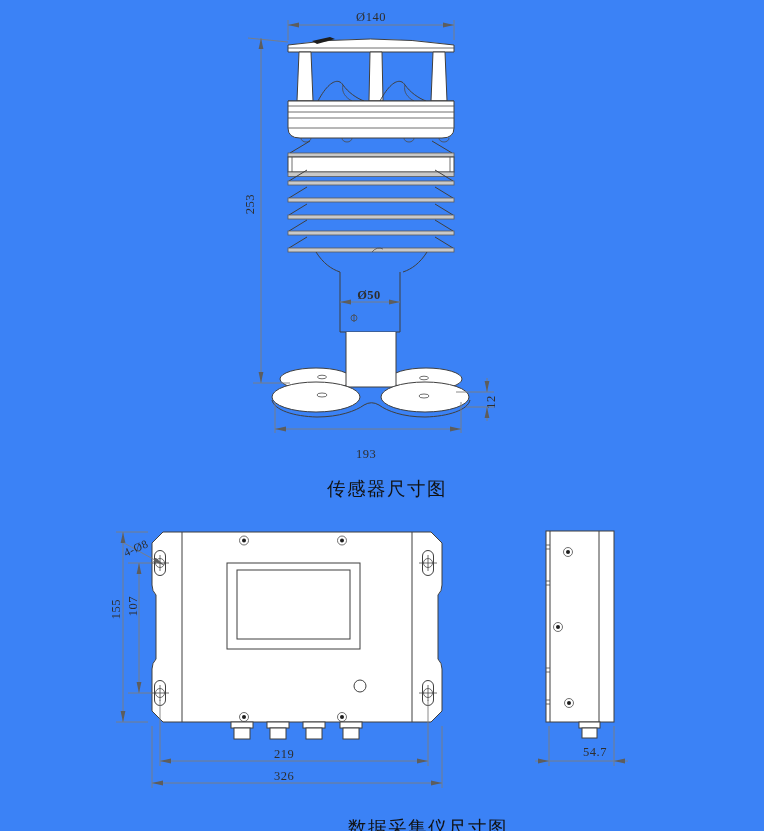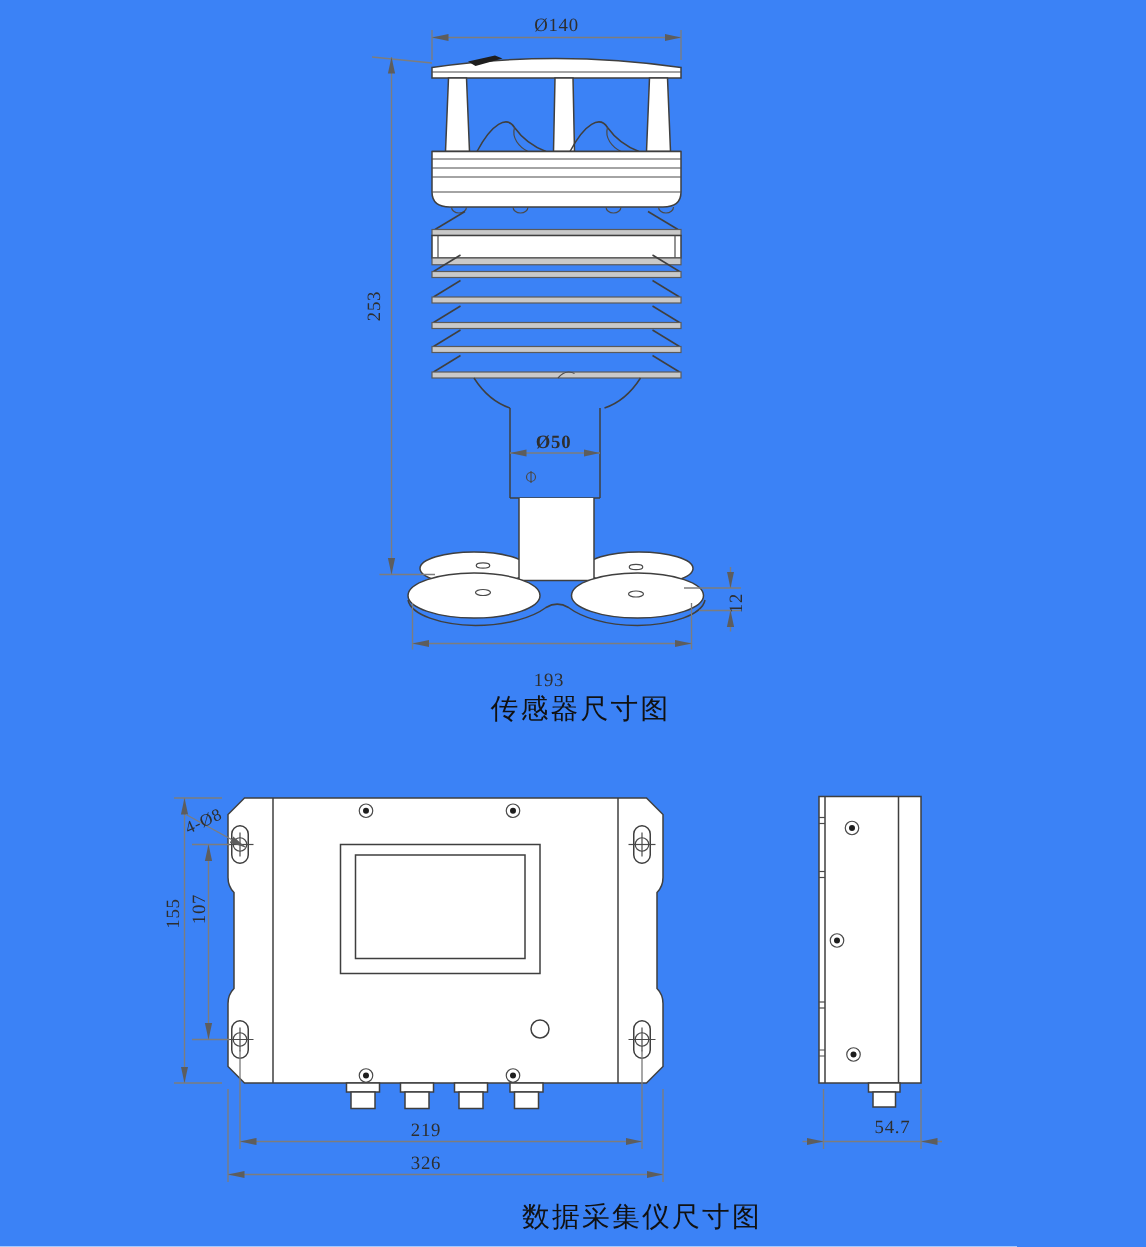--- a/index.html
+++ b/index.html
@@ -4,21 +4,21 @@
 <style>
   html,body{margin:0;padding:0;background:#fff;}
   #canvas{position:relative;width:764px;height:831px;background:#3b82f6;overflow:hidden;
           font-family:"Liberation Serif","DejaVu Serif",serif;}
   #drawing{position:absolute;left:0;top:0;}
   .dim{position:absolute;transform:translate(-50%,-50%);font-size:12.5px;color:#2e2e2e;
        white-space:nowrap;letter-spacing:.5px;}
   .dim.rot90{transform:translate(-50%,-50%) rotate(-90deg);}
   .dim.lead{transform:translate(-50%,-50%) rotate(-24deg);font-size:11.5px;}
   .caption{position:absolute;transform:translate(-50%,-50%);font-size:18.5px;color:#111;
-           letter-spacing:1.5px;white-space:nowrap;}
+           letter-spacing:1.5px;white-space:nowrap;margin-top:16px;}
   svg .obj{stroke:#3f3f3f;stroke-width:1;fill:none;}
   svg .objf{stroke:#3f3f3f;stroke-width:1;fill:#fff;}
   svg .thin{stroke:#4a4a4a;stroke-width:.8;fill:none;}
   svg .band{stroke:#5a5a5a;stroke-width:.8;fill:#c9c9c9;}
   svg .dimln{stroke:#7d7d7d;stroke-width:.9;fill:none;}
   svg .dark{fill:#1e1e1e;stroke:none;}
 </style>
 </head>
 <body>
 

